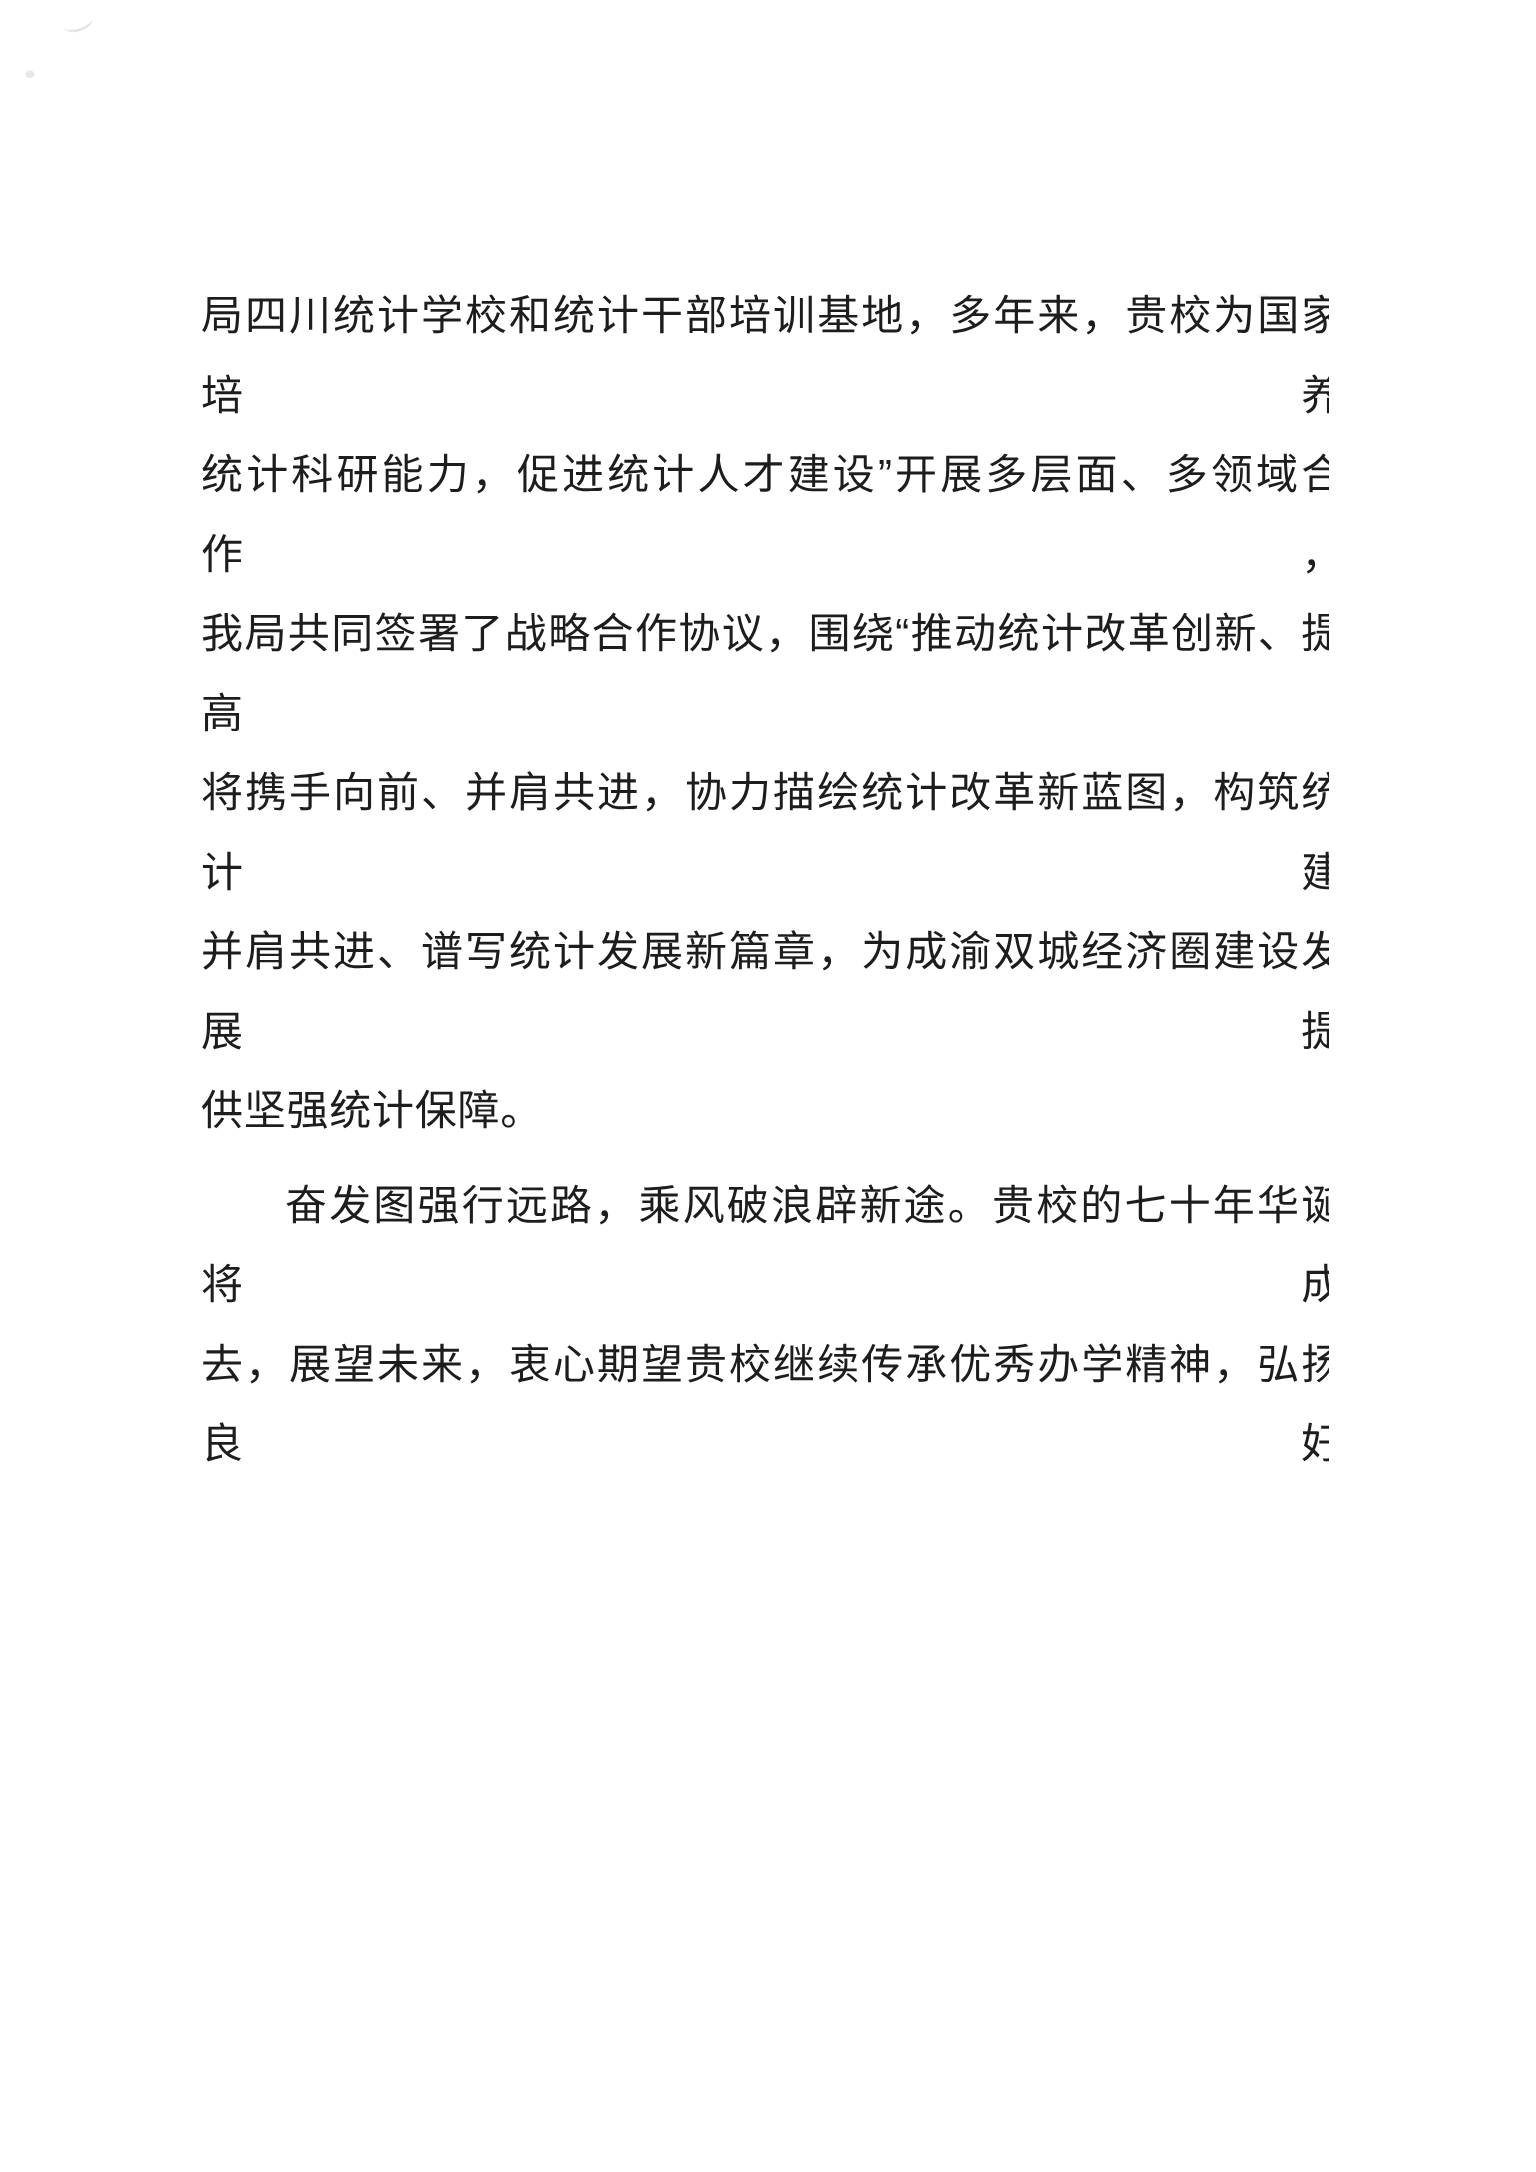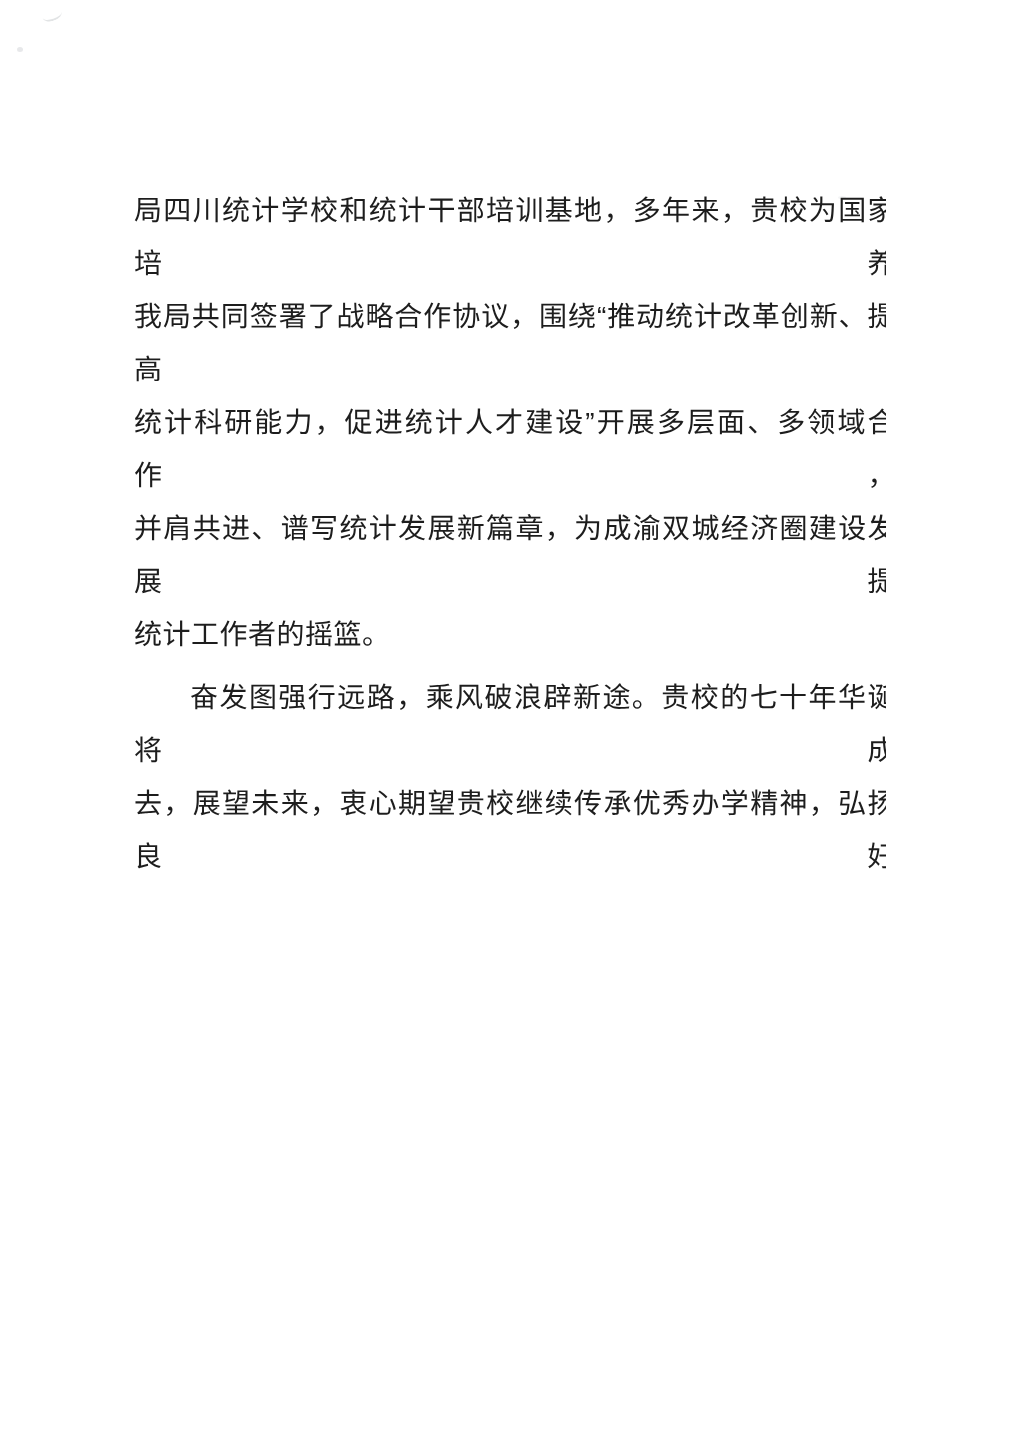--- a/index.html
+++ b/index.html
@@ -55,24 +55,25 @@
 
 <div class="page">
   <div class="speck speck-1"></div>
   <div class="speck speck-2"></div>
   <div class="speck speck-3"></div>
 
   <div class="content">
     <div>
         <div class="paragraph">
           <div class="line">局四川统计学校和统计干部培训基地，多年来，贵校为国家培养</div>
+          <div class="line">统计科研能力，促进统计人才建设”开展多层面、多领域合作，</div>
           <div class="line">我局共同签署了战略合作协议，围绕“推动统计改革创新、提高</div>
-          <div class="line">统计科研能力，促进统计人才建设”开展多层面、多领域合作，</div>
+          <div class="line">将携手向前、并肩共进，协力描绘统计改革新蓝图，构筑统计建</div>
           <div class="line">并肩共进、谱写统计发展新篇章，为成渝双城经济圈建设发展提</div>
-          <div class="line last">统计工作者的摇篮。</div>
+          <div class="line last">供坚强统计保障。</div>
         </div>
         <div class="paragraph">
           <div class="line indent">奋发图强行远路，乘风破浪辟新途。贵校的七十年华诞将成</div>
           <div class="line">去，展望未来，衷心期望贵校继续传承优秀办学精神，弘扬良好</div>
         </div>
       </div>
 
   </div>
 </div>
 

